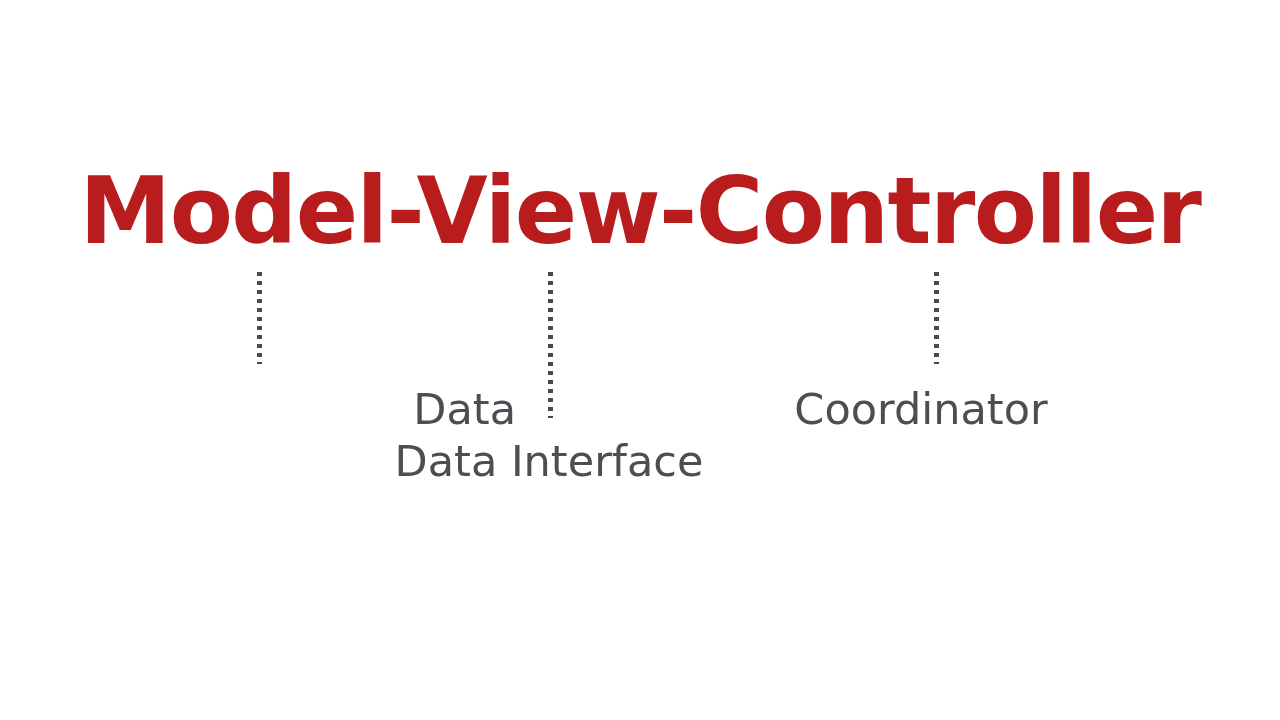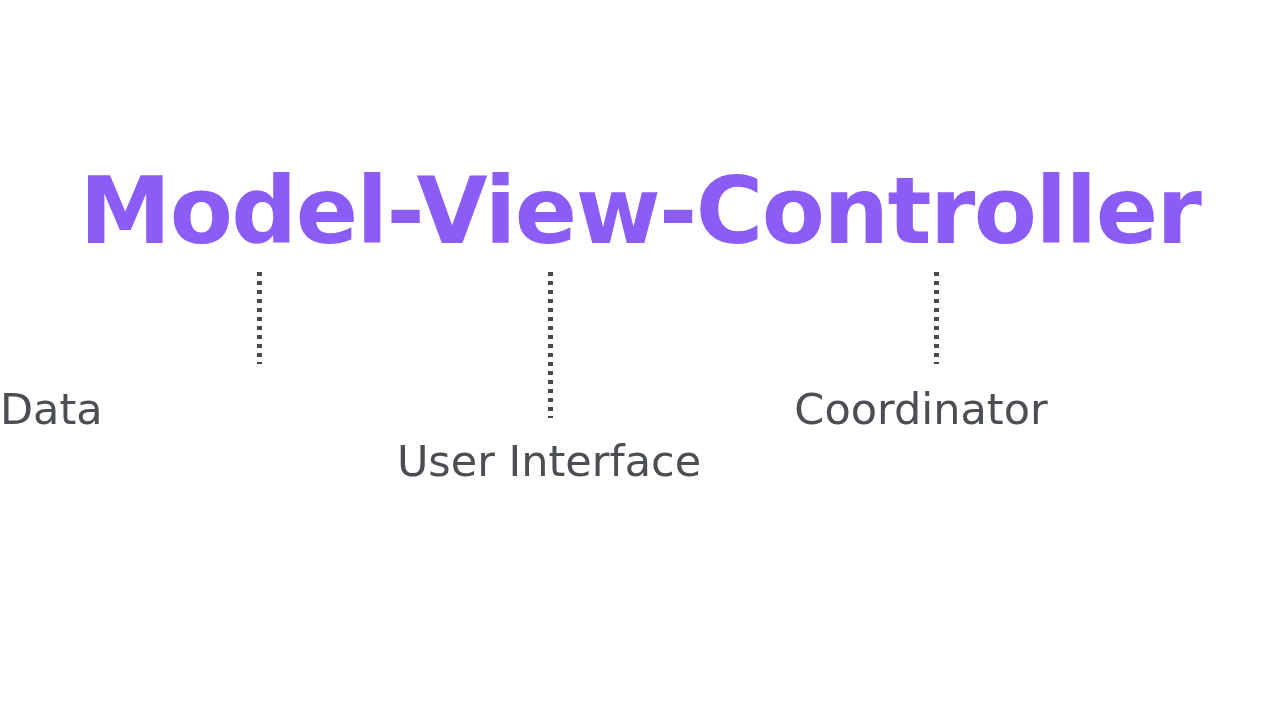--- a/index.html
+++ b/index.html
@@ -25,21 +25,21 @@
   #title {
     position: absolute;
     left: 0;
     top: 166px;
     width: 1280px;
     text-align: center;
     font-family: "DejaVu Sans", sans-serif;
     font-size: 92px;
     font-weight: 700;
     letter-spacing: -1.5px;
-    color: #8b5cf6;
+    color: #b91c1c;
     line-height: 1.0;
     white-space: nowrap;
   }
 
   
   .connector {
     position: absolute;
     width: 5px;
     background-image: linear-gradient(
         to bottom,
@@ -76,21 +76,21 @@
     color: #4b4e52;
     letter-spacing: 0px;
     line-height: 1.0;
     white-space: nowrap;
   }
 
   #label-model {
     left: 0px;
     top: 388px;
     width: 516px;
-    text-align: left;
+    text-align: right;
   }
   #label-view {
     left: 292px;
     top: 440px;
     width: 514px;
     text-align: center;
   }
   #label-controller {
     left: 664px;
     top: 388px;
@@ -103,16 +103,16 @@
 
 <div id="slide">
 
   <div id="title">Model-View-Controller</div>
 
   <div id="connector-model" class="connector"></div>
   <div id="connector-view" class="connector"></div>
   <div id="connector-controller" class="connector"></div>
 
   <div id="label-model" class="annotation">Data</div>
-  <div id="label-view" class="annotation">User Interface</div>
+  <div id="label-view" class="annotation">Data Interface</div>
   <div id="label-controller" class="annotation">Coordinator</div>
 
 </div>
 
 </body></html>

